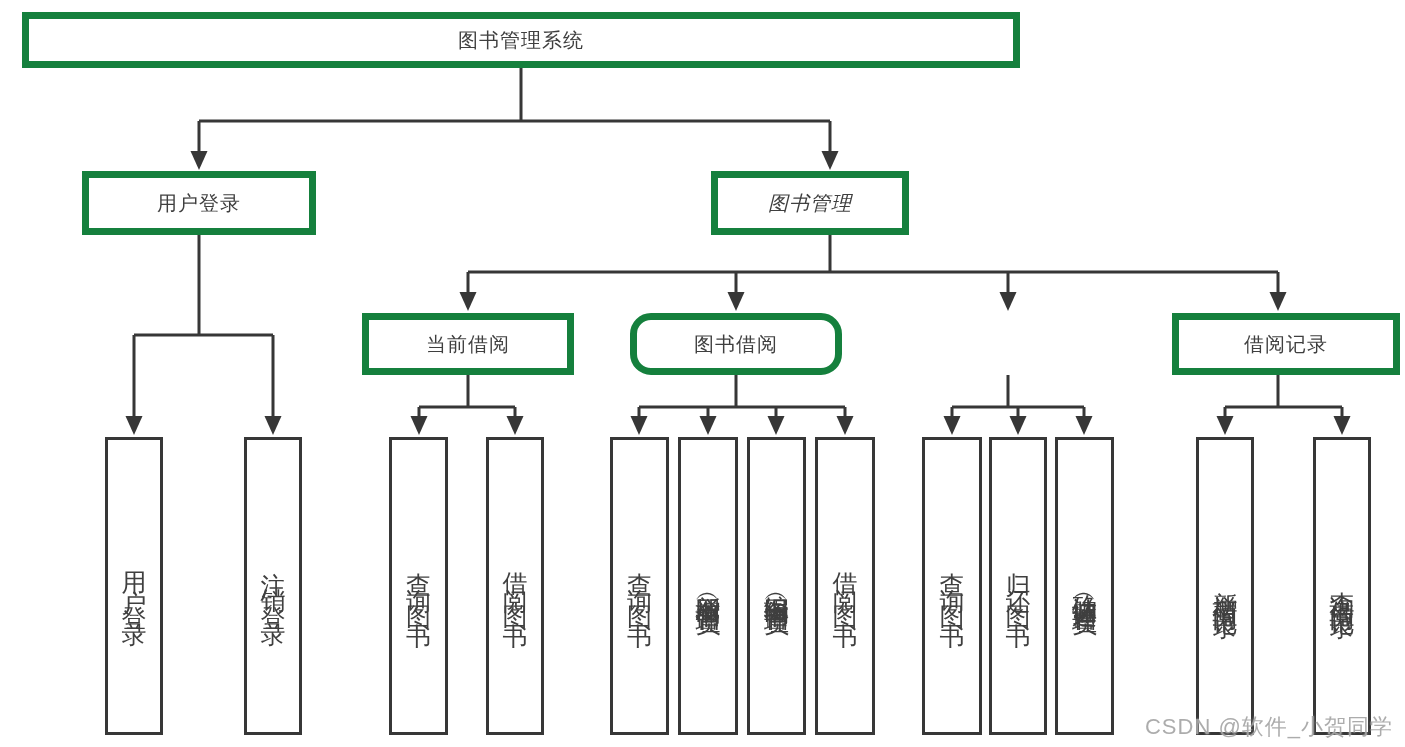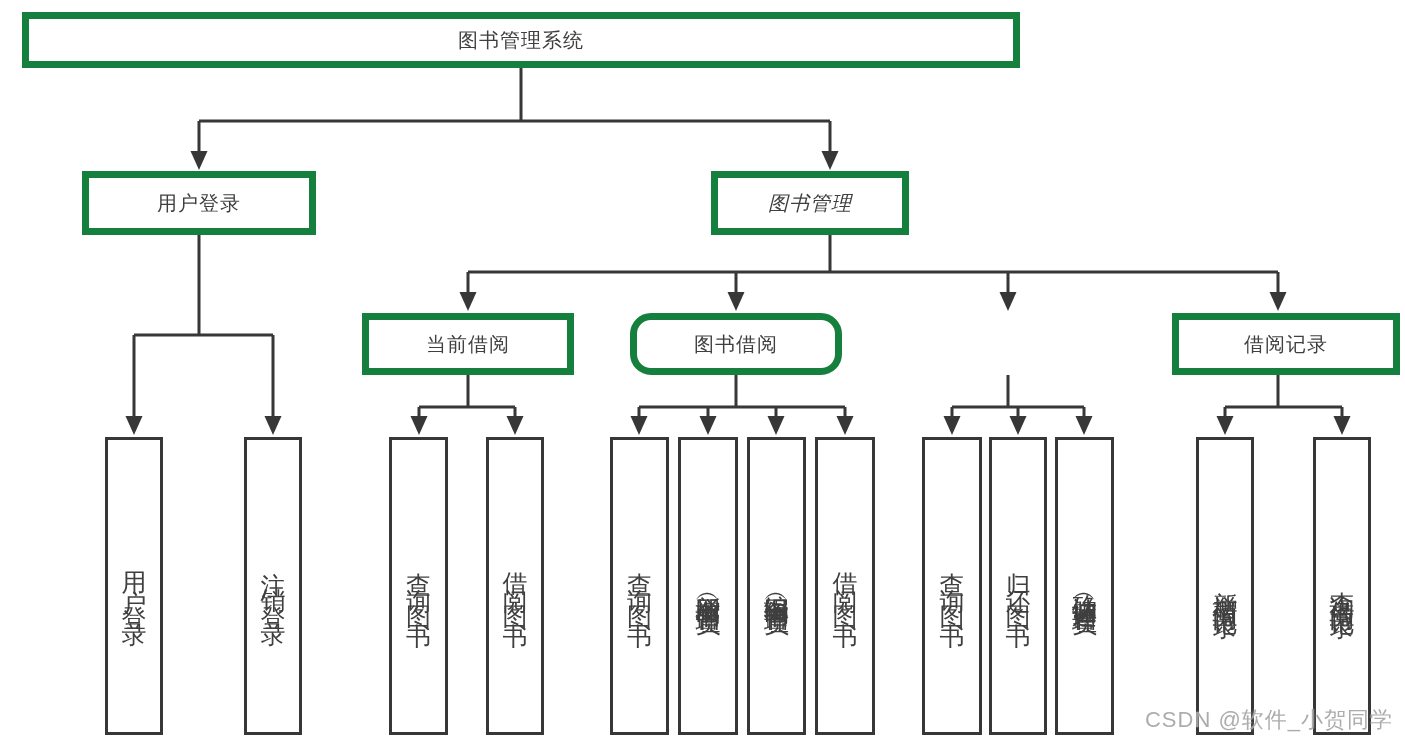--- a/index.html
+++ b/index.html
@@ -46,21 +46,21 @@
     color: #3f3f3f;
     z-index: 2;
     line-height: 1;
   }
   .ls4 { letter-spacing: 17px; }
   .ls6 { letter-spacing: 5px; }
   .ls9 { letter-spacing: 2.5px; }
   .watermark {
     position: absolute;
     right: 12px;
-    bottom: 12px;
+    bottom: 5px;
     font-size: 22px;
     letter-spacing: 1px;
     color: #a6a6a6;
     opacity: 0.92;
     z-index: 5;
     text-shadow: 0 0 2px rgba(255,255,255,0.9);
     white-space: nowrap;
   }
 </style>
 </head>

